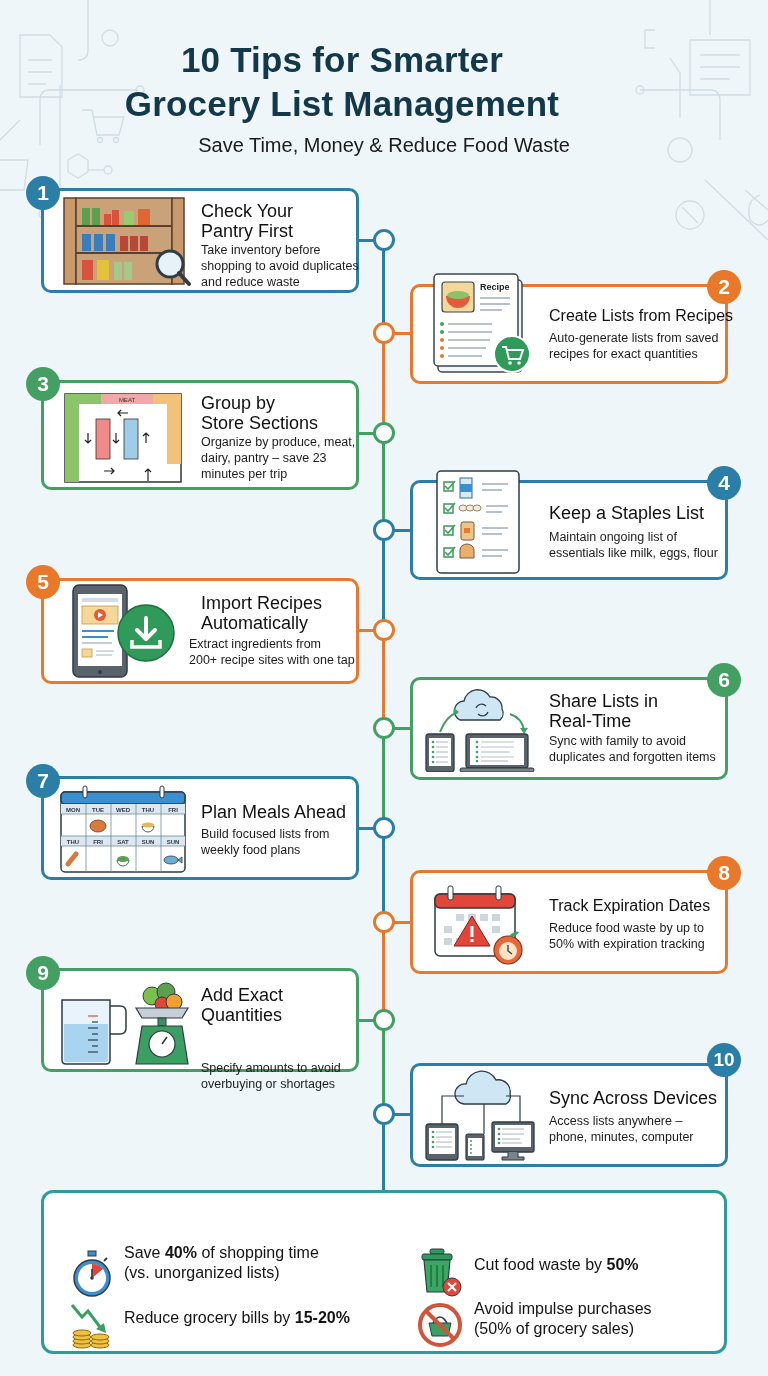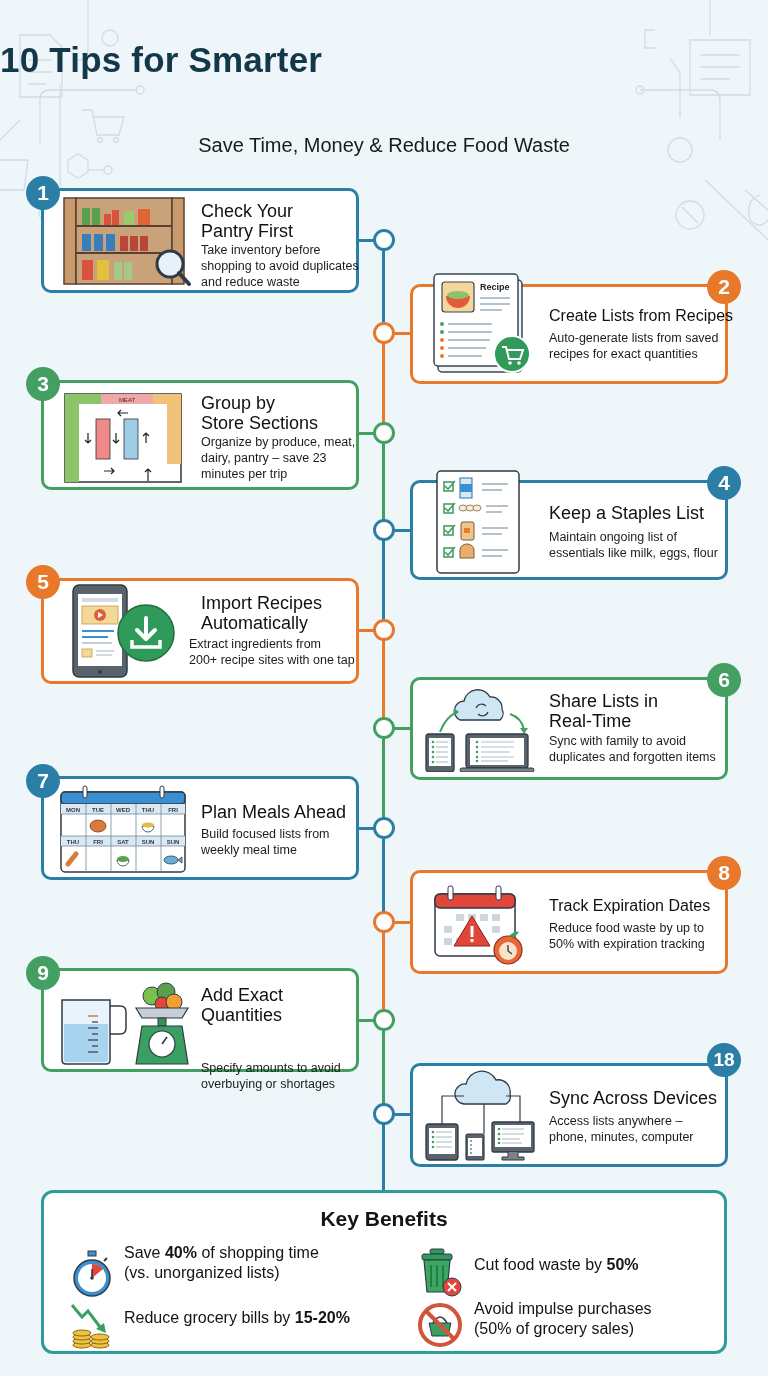--- a/index.html
+++ b/index.html
@@ -7,21 +7,21 @@
   body {
     background: #eef6f9;
     font-family: "Liberation Sans", "DejaVu Sans", sans-serif;
     position: relative;
     overflow: hidden;
     color: #141414;
   }
   .bg-deco { position: absolute; inset: 0; pointer-events: none; }
   .title {
     position: absolute; top: 40px; left: 0; width: 684px;
-    text-align: left; color: #12384a; font-weight: 700;
+    text-align: center; color: #12384a; font-weight: 700;
     font-size: 35px; line-height: 40px; letter-spacing: 0.2px;
   }
   .subtitle {
     position: absolute; top: 134px; left: 0; width: 768px;
     text-align: center; color: #1a1a1a; font-size: 20px;
   }
   .timeline-seg { position: absolute; width: 3px; left: 382px; }
   .node {
     position: absolute; width: 22px; height: 22px; border-radius: 50%;
     background: #fff; border: 3px solid; left: 373px;
@@ -79,20 +79,21 @@
     <circle cx="680" cy="150" r="12"></circle>
     <path d="M705 180 l63 60 M745 190 l23 20"></path>
     <circle cx="690" cy="215" r="14"></circle>
       <path d="M682 207 l16 16"></path>
     <path d="M760 195 q-15 5 -10 25 q10 10 18 0"></path>
   </g>
 </svg>
 
 <div class="title">
   <div>10 Tips for Smarter</div>
+  <div style="margin-top:4px">Grocery List Management</div>
 </div>
 <div class="subtitle">Save Time, Money &amp; Reduce Food Waste</div>
 
 <div class="timeline-seg" style="top:240px;height:92px;background:#2b7fa6"></div>
 <div class="timeline-seg" style="top:332px;height:100px;background:#e8792a"></div>
 <div class="timeline-seg" style="top:432px;height:98px;background:#43a062"></div>
 <div class="timeline-seg" style="top:530px;height:100px;background:#2b7fa6"></div>
 <div class="timeline-seg" style="top:630px;height:98px;background:#e8792a"></div>
 <div class="timeline-seg" style="top:728px;height:100px;background:#43a062"></div>
 <div class="timeline-seg" style="top:828px;height:94px;background:#2b7fa6"></div>
@@ -374,21 +375,21 @@
   <ellipse cx="88" cy="41" rx="6" ry="2.5" fill="#e6b84a"></ellipse>
   <path d="M8 80 l8 -10" stroke="#d77a3a" stroke-width="5" stroke-linecap="round"></path>
   <path d="M57 76 h12 a6 6 0 0 1 -12 0 z" fill="#fff" stroke="#2f3b45" stroke-width="0.8"></path>
   <ellipse cx="63" cy="75" rx="6" ry="3" fill="#5aa04e"></ellipse>
   <ellipse cx="111" cy="76" rx="7" ry="4" fill="#6aaed8" stroke="#2f3b45" stroke-width="0.8"></ellipse>
   <path d="M118 76 l4 -3 v6 z" fill="#6aaed8" stroke="#2f3b45" stroke-width="0.8"></path>
 </svg>
 <div class="card-title" style="left:201px;top:802px">Plan Meals Ahead</div>
 <div class="card-desc" style="left:201px;top:826px">
   <div>Build focused lists from</div>
-  <div>weekly meal time</div>
+  <div>weekly food plans</div>
 </div>
 
 <div class="card" style="left:410px;top:870px;height:104px;border-color:#e8792a"></div>
 <div class="connector" style="left:392px;top:921px;width:20px;background:#e8792a"></div>
 <div class="node" style="top:911px;border-color:#e8792a"></div>
 <div class="badge" style="left:707px;top:856px;background:#e8792a">8</div>
 <svg class="icon-art" style="left:434px;top:884px" width="96" height="84" viewBox="0 0 96 84">
   <rect x="1" y="10" width="80" height="62" rx="5" fill="#fff" stroke="#2f3b45" stroke-width="1.5"></rect>
   <rect x="1" y="10" width="80" height="14" rx="5" fill="#e0473a" stroke="#2f3b45" stroke-width="1.5"></rect>
   <rect x="14" y="2" width="5" height="14" rx="2" fill="#fff" stroke="#2f3b45"></rect>
@@ -449,21 +450,21 @@
   <div>Quantities</div>
 </div>
 <div class="card-desc" style="left:201px;top:1060px">
   <div>Specify amounts to avoid</div>
   <div>overbuying or shortages</div>
 </div>
 
 <div class="card" style="left:410px;top:1063px;height:104px;border-color:#2b7fa6"></div>
 <div class="connector" style="left:392px;top:1113px;width:20px;background:#2b7fa6"></div>
 <div class="node" style="top:1103px;border-color:#2b7fa6"></div>
-<div class="badge" style="left:707px;top:1043px;background:#2b7fa6;font-size:19px">18</div>
+<div class="badge" style="left:707px;top:1043px;background:#2b7fa6;font-size:19px">10</div>
 <svg class="icon-art" style="left:424px;top:1068px" width="112" height="94" viewBox="0 0 112 94">
   <path d="M40 36 a10 10 0 0 1 2 -20 a16 16 0 0 1 30 -4 a12 12 0 0 1 14 14 a9 9 0 0 1 -4 10 z" fill="#cfe6f5" stroke="#2f3b45" stroke-width="1.3"></path>
   <path d="M40 28 h-22 v28 M82 28 h14 v26 M60 36 v30" fill="none" stroke="#2f3b45" stroke-width="1.2"></path>
   <rect x="2" y="56" width="32" height="36" rx="3" fill="#5a636b" stroke="#2f3b45" stroke-width="1.3"></rect>
   <rect x="5" y="60" width="26" height="26" fill="#fff"></rect>
   <g fill="#43a062">
       <circle cx="9" cy="64" r="1.3"></circle>
       <circle cx="9" cy="69" r="1.3"></circle>
       <circle cx="9" cy="74" r="1.3"></circle>
       <circle cx="9" cy="79" r="1.3"></circle>
@@ -498,21 +499,20 @@
       <line x1="78" y1="75" x2="98" y2="75"></line>
     </g>
 </svg>
 <div class="card-title" style="left:549px;top:1088px">Sync Across Devices</div>
 <div class="card-desc" style="left:549px;top:1113px">
   <div>Access lists anywhere –</div>
   <div>phone, minutes, computer</div>
 </div>
 
 <div class="benefits">
-  <div class="benefits-title">Key Benefits</div>
 
   <svg class="icon-art" style="left:26px;top:56px" width="44" height="50" viewBox="0 0 44 50">
     <rect x="18" y="2" width="8" height="5" fill="#3a8fd0" stroke="#2f3b45"></rect>
     <line x1="34" y1="12" x2="37" y2="9" stroke="#2f3b45" stroke-width="2"></line>
     <circle cx="22" cy="29" r="18" fill="#3a8fd0" stroke="#2f3b45" stroke-width="1.5"></circle>
     <circle cx="22" cy="29" r="14" fill="#fff"></circle>
     <path d="M22 29 v-14 a14 14 0 0 1 11 5 z" fill="#e0473a"></path>
     <line x1="22" y1="29" x2="22" y2="20" stroke="#2f3b45" stroke-width="1.6"></line>
     <circle cx="22" cy="29" r="1.8" fill="#2f3b45"></circle>
   </svg>

